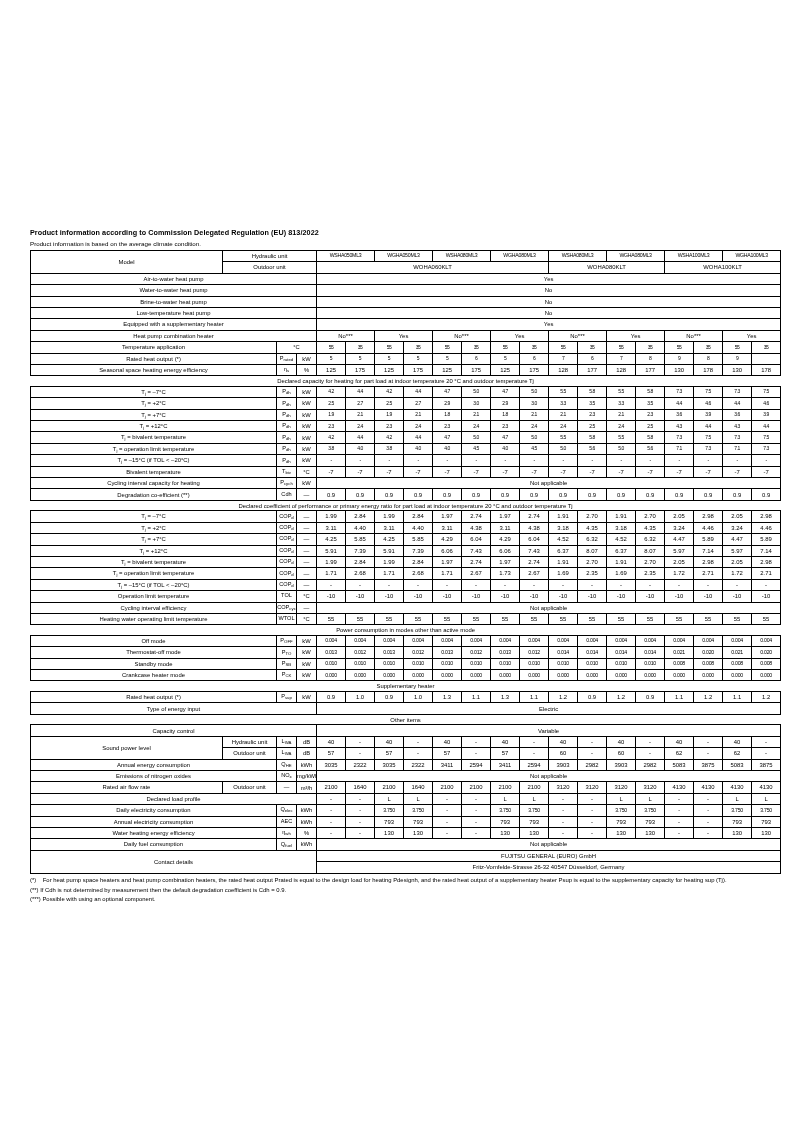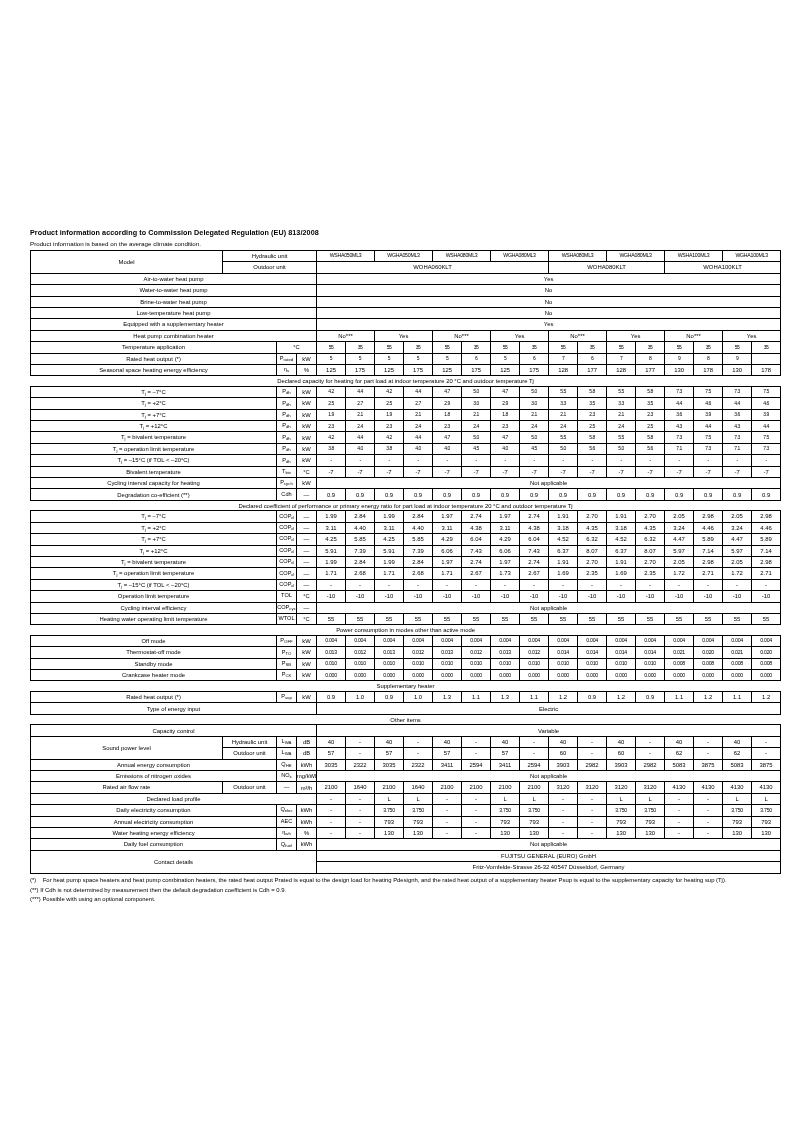--- a/index.html
+++ b/index.html
@@ -24,21 +24,21 @@
   .thickright{border-right:1.3px solid #000 !important;}
   .notes{margin-top:2.5px;font-size:5.9px;line-height:9.2px;}
   .notes p{margin:0 0 0.5px 0;}
   td.left2{text-align:left;padding-left:3px;}
 </style>
 </head>
 <body>
 
 <div id="page">
 
-  <div class="doc-title">Product information according to Commission Delegated Regulation (EU) 813/2008</div>
+  <div class="doc-title">Product information according to Commission Delegated Regulation (EU) 813/2022</div>
   <div class="doc-sub">Product information is based on the average climate condition.</div>
 
   <table class="sheet">
     <colgroup>
       <col style="width:192px">
         <col style="width:54px">
         <col style="width:20px">
         <col style="width:20px">
       <col span="16" style="width:29px">
     </colgroup>

